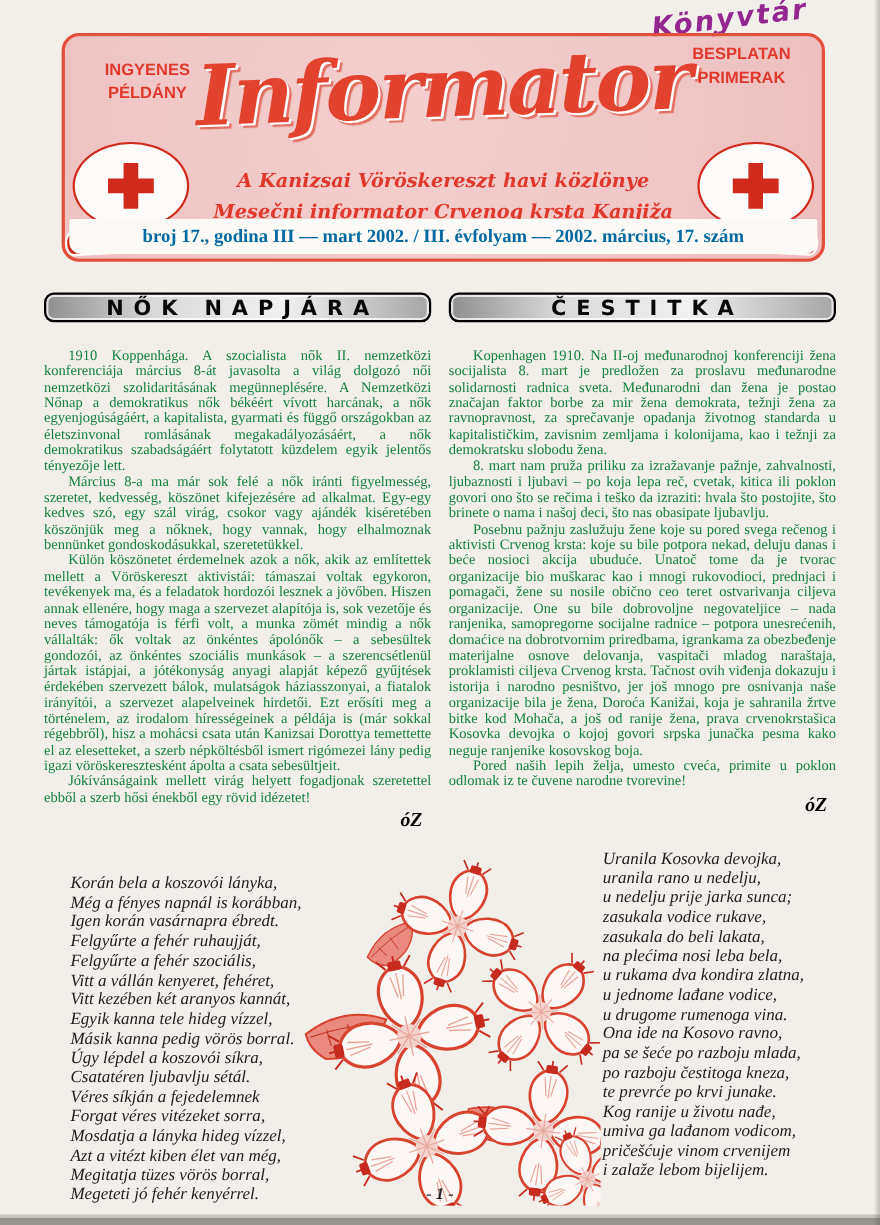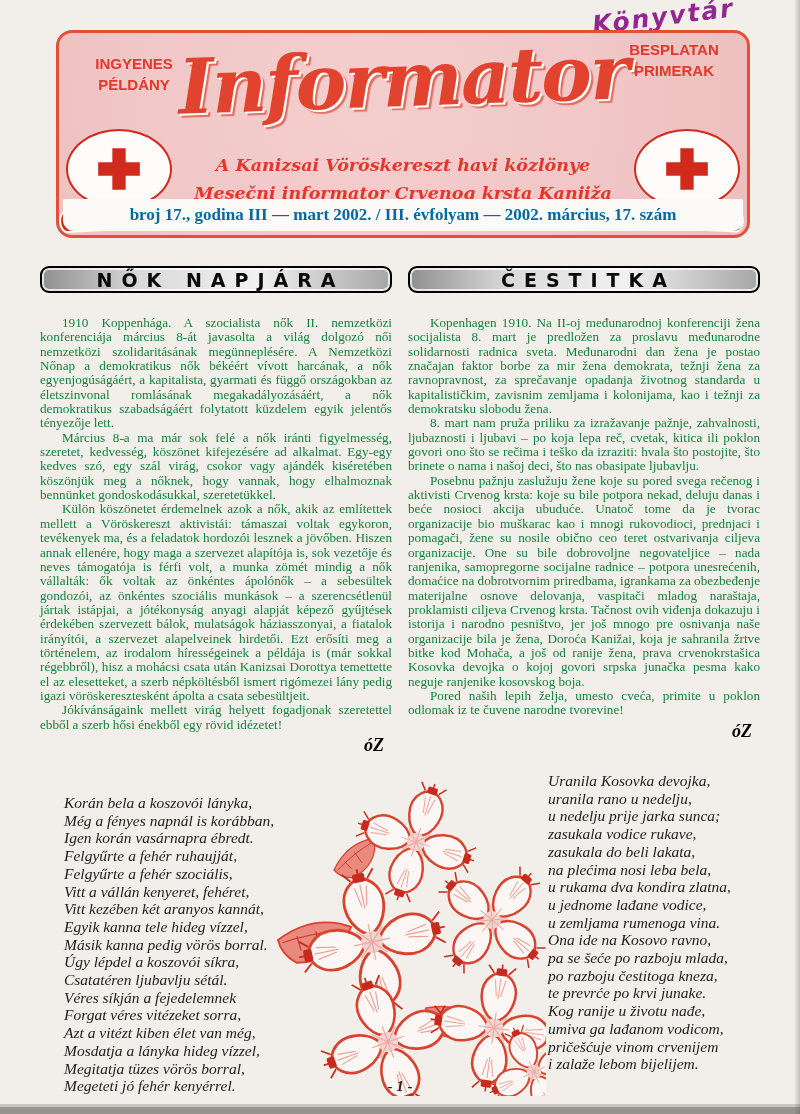--- a/index.html
+++ b/index.html
@@ -188,36 +188,36 @@
       <div>Felgyűrte a fehér ruhaujját,</div>
       <div>Felgyűrte a fehér szociális,</div>
       <div>Vitt a vállán kenyeret, fehéret,</div>
       <div>Vitt kezében két aranyos kannát,</div>
       <div>Egyik kanna tele hideg vízzel,</div>
       <div>Másik kanna pedig vörös borral.</div>
       <div>Úgy lépdel a koszovói síkra,</div>
       <div>Csatatéren ljubavlju sétál.</div>
       <div>Véres síkján a fejedelemnek</div>
       <div>Forgat véres vitézeket sorra,</div>
+      <div>Mosdatja a lányka hideg vízzel,</div>
       <div>Azt a vitézt kiben élet van még,</div>
-      <div>Mosdatja a lányka hideg vízzel,</div>
       <div>Megitatja tüzes vörös borral,</div>
       <div>Megeteti jó fehér kenyérrel.</div>
     </div>
 
   <div class="poem right">
       <div>Uranila Kosovka devojka,</div>
       <div>uranila rano u nedelju,</div>
       <div>u nedelju prije jarka sunca;</div>
       <div>zasukala vodice rukave,</div>
       <div>zasukala do beli lakata,</div>
       <div>na plećima nosi leba bela,</div>
       <div>u rukama dva kondira zlatna,</div>
       <div>u jednome lađane vodice,</div>
-      <div>u zemljama rumenoga vina.</div>
+      <div>u drugome rumenoga vina.</div>
       <div>Ona ide na Kosovo ravno,</div>
       <div>pa se šeće po razboju mlada,</div>
       <div>po razboju čestitoga kneza,</div>
       <div>te prevrće po krvi junake.</div>
       <div>Kog ranije u životu nađe,</div>
       <div>umiva ga lađanom vodicom,</div>
       <div>pričešćuje vinom crvenijem</div>
       <div>i zalaže lebom bijelijem.</div>
     </div>
 

